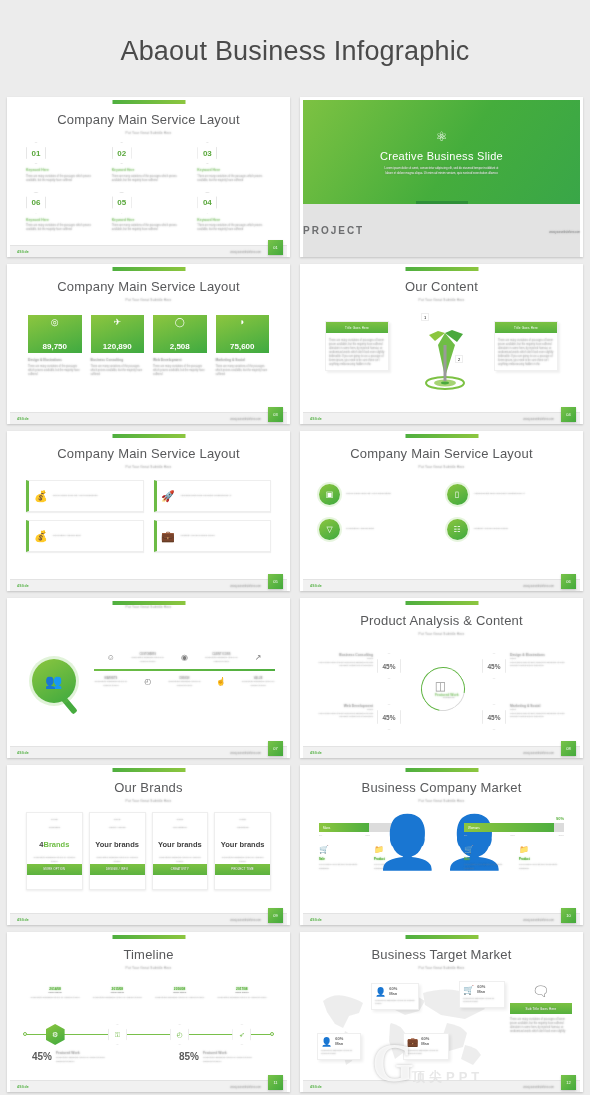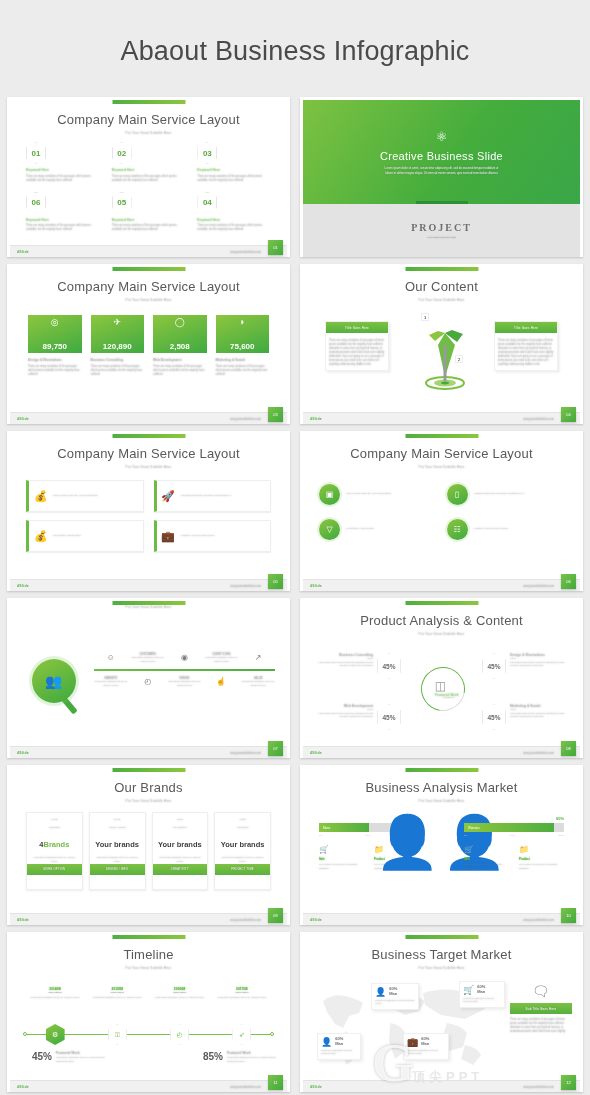--- a/index.html
+++ b/index.html
@@ -87,21 +87,21 @@
     background: linear-gradient(125deg,#7dc242 0%, #45ad3c 55%, #39a648 100%);
     display:flex; flex-direction:column; align-items:center; justify-content:center;
   }
   .hero h2 { color:#fff; font-size:11px; font-weight:400; margin-top:6px; letter-spacing:.3px;}
   .hero p { color:rgba(255,255,255,.85); font-size:2.8px; text-align:center;
             width:120px; line-height:1.6; margin-top:4px;}
   .hero-tab { position:absolute; bottom:0; left:50%; transform:translateX(-50%);
               width:52px; height:3px; background:#2f8f38;}
   .project-band {
     position:absolute; left:0; right:0; top:104px; bottom:0; background:#e3e3e3;
-    display:flex; flex-direction:column; align-items:center; justify-content:center;font-family:Liberation Serif, serif;
+    display:flex; flex-direction:row; align-items:center; justify-content:space-between;
   }
   .project-band h3 { color:#6d6e70; font-size:10px; letter-spacing:2px; font-weight:bold;}
   .project-band span { font-size:2.6px; color:#a6a7a8; margin-top:3px;}
 
   
   .stat-row { position:absolute; left:18px; right:18px; top:48px; display:flex; gap:9px;}
   .stat { flex:1; }
   .stat-box { height:38px; background: linear-gradient(160deg,#8dc63f,#3faa41);
     display:flex; flex-direction:column; align-items:center; justify-content:center; color:#fff;}
   .stat-val { font-size:8px; font-weight:600; margin-top:15px;}
@@ -585,21 +585,21 @@
         <span class="foot-logo">4Slide</span>
         <span class="foot-txt blur">www.yourwebsitehere.com</span>
       </div>
       <div class="foot-badge">09</div>
     </div>
   </div>
 
   <div class="slide">
     <div class="slide-inner">
       <div class="topbar"></div>
-      <div class="s-title">Business Analysis Market</div>
+      <div class="s-title">Business Company Market</div>
       <div class="s-sub blur">Put Your Great Subtitle Here</div>
 
       <div class="bar-wrap" style="left:16px">
         <div class="bar-pct">50%</div>
         <div class="bar-bg">
           <div class="bar-fill" style="width:50%">Mans</div>
         </div>
         <div class="bar-ticks">
           <span>0%</span>
           <span>50%</span>
@@ -696,21 +696,21 @@
         <div class="tl-hex white">➶</div>
       </div>
 
       <div class="feat" style="left:22px">
         <span class="feat-pct">45%</span>
         <span style="width:56px">
           <span class="feat-h blur" style="display:block">Featured Work</span>
           <span class="feat-t blur" style="display:block">Consectetur adipiscing elit sed do eiusmod tempor incididunt ut labore</span>
         </span>
       </div>
-      <div class="feat" style="right:4px">
+      <div class="feat" style="right:28px">
         <span class="feat-pct">85%</span>
         <span style="width:56px">
           <span class="feat-h blur" style="display:block">Featured Work</span>
           <span class="feat-t blur" style="display:block">Consectetur adipiscing elit sed do eiusmod tempor incididunt ut labore</span>
         </span>
       </div>
 
       <div class="footer">
         <span class="foot-logo">4Slide</span>
         <span class="foot-txt blur">www.yourwebsitehere.com</span>

